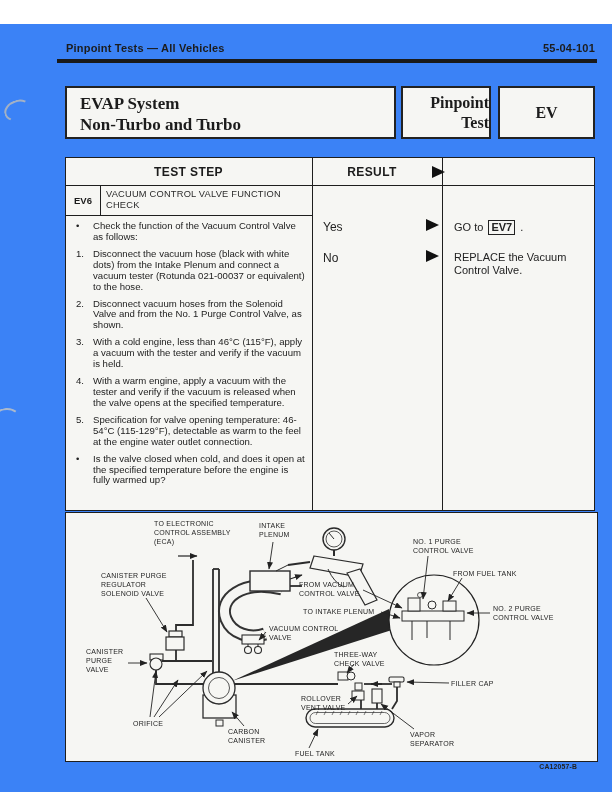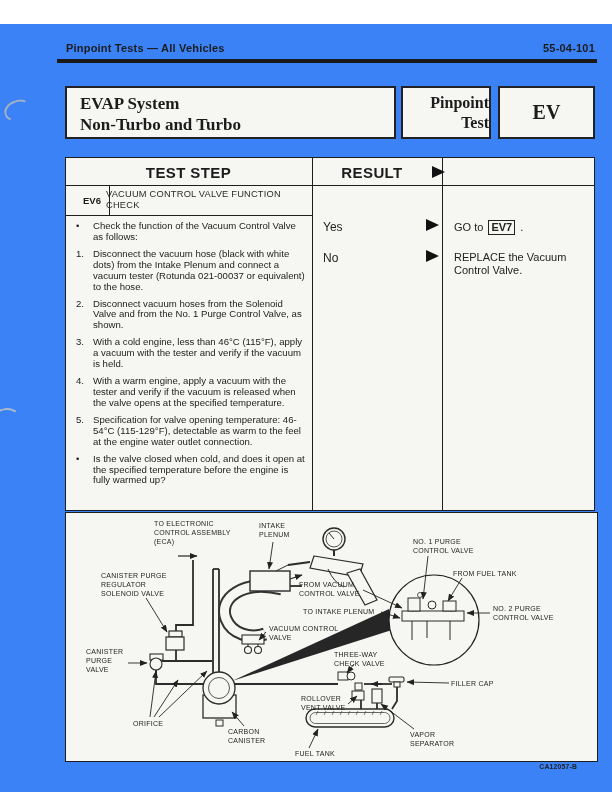--- a/index.html
+++ b/index.html
@@ -15,35 +15,35 @@
          transform:rotate(-18deg);opacity:.8;}
   .bind2{position:absolute;left:-10px;top:384px;width:30px;height:30px;border:2px solid #c6c6c2;
          border-right-color:transparent;border-bottom-color:transparent;border-radius:50%;
          transform:rotate(-12deg);opacity:.8;}
   
   .tbox{position:absolute;top:62px;height:53px;border:2px solid #222;background:#f6f6f3;
         font-family:"Liberation Serif",serif;font-weight:bold;box-sizing:border-box;}
   .tbox1{left:65px;width:331px;padding:5px 0 0 13px;font-size:17px;line-height:1.25;}
   .tbox2{left:401px;width:90px;display:flex;flex-direction:column;align-items:flex-end;
          justify-content:center;font-size:16px;line-height:1.25;}
-  .tbox3{left:498px;width:97px;display:flex;align-items:center;justify-content:center;font-size:20px;}
+  .tbox3{left:498px;width:97px;display:flex;align-items:center;justify-content:center;font-size:16px;}
   
   .ttable{position:absolute;left:65px;top:133px;width:530px;height:354px;border:1.6px solid #1e1e1e;
           box-sizing:border-box;background:#f6f6f3;}
   .vline{position:absolute;top:0;bottom:0;width:1.4px;background:#1e1e1e;}
   .thead{position:absolute;left:0;top:0;width:100%;height:28px;border-bottom:1.4px solid #1e1e1e;
          box-sizing:border-box;}
   .thcell{position:absolute;top:0;height:28px;display:flex;align-items:center;justify-content:center;
-          font-size:15px;font-weight:bold;letter-spacing:0.4px;}
+          font-size:12px;font-weight:bold;letter-spacing:0.4px;}
   .tri{width:0;height:0;border-left:13px solid #111;border-top:6px solid transparent;
        border-bottom:6px solid transparent;}
   .tri-hdr{position:absolute;left:366px;top:8px;}
   .steprow{position:absolute;left:0;top:28px;width:245.5px;height:30px;
            border-bottom:1.4px solid #1e1e1e;box-sizing:border-box;}
-  .stepid{position:absolute;left:9px;top:0;width:35px;height:100%;border-right:1.2px solid #1e1e1e;
+  .stepid{position:absolute;left:0;top:0;width:35px;height:100%;border-right:1.2px solid #1e1e1e;
           display:flex;align-items:center;justify-content:center;font-size:9.5px;font-weight:bold;
           box-sizing:border-box;}
   .steptitle{position:absolute;left:40px;top:3px;width:190px;font-size:9.3px;letter-spacing:0.2px;
              line-height:1.2;color:#2a2a2a;}
   .steps{position:absolute;left:10px;top:63px;width:232px;}
   .step{display:flex;margin-bottom:6px;font-size:9.6px;line-height:1.14;color:#222;}
   .step .mk{flex:none;width:17px;}
   .step .tx{width:212px;}
   .resrow-label{position:absolute;font-size:12px;color:#222;}
   .resrow-tri{position:absolute;}

